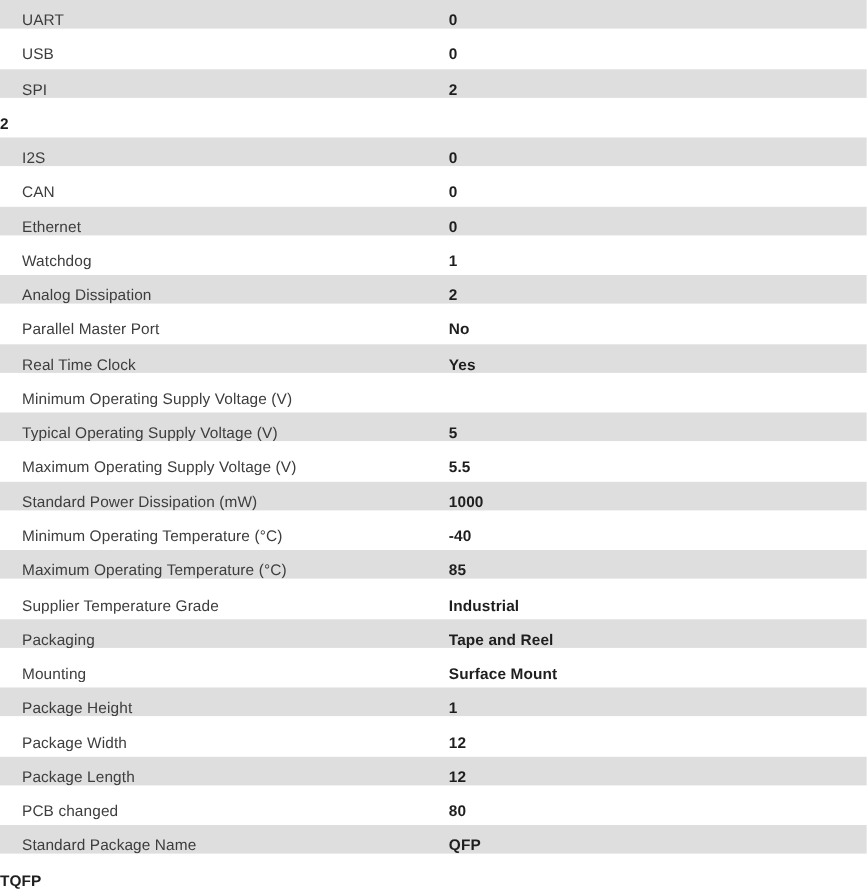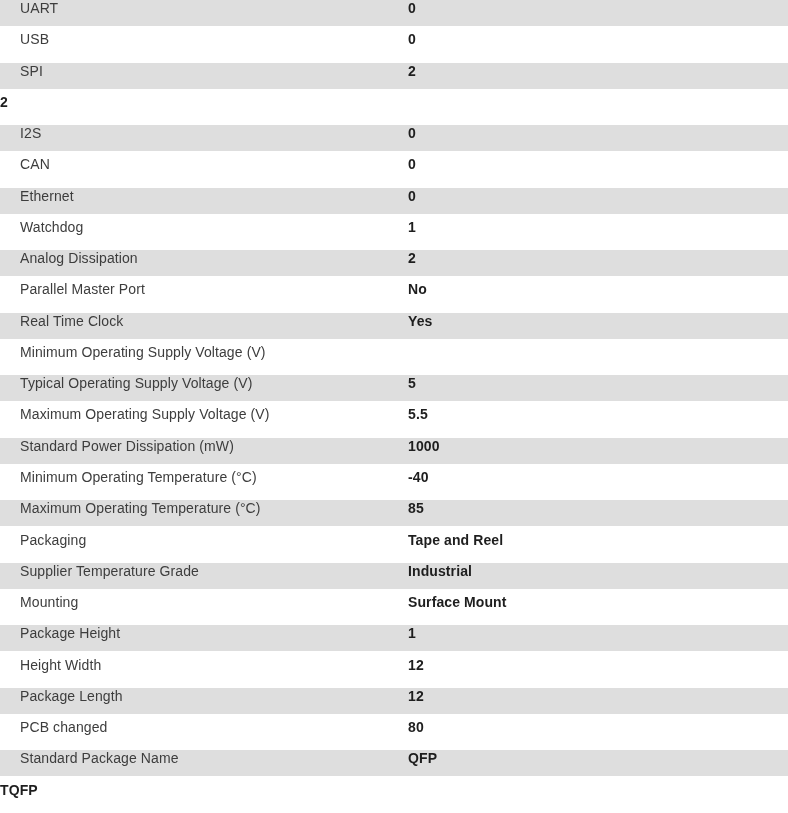--- a/index.html
+++ b/index.html
@@ -20,21 +20,21 @@
       font-family: "Liberation Sans", sans-serif;
       font-size: 14px;
       overflow: hidden;
     }
     .spec-row {
       height: 31.27px;
     }
     .spec-row-inner {
       height: 26px;
       display: flex;
-      align-items: flex-start;
+      align-items: flex-end;
       background: var(--row-white);
     }
     .spec-row:nth-child(odd) .spec-row-inner {
       background: var(--zebra-gray);
     }
     .spec-label {
       flex: none;
       width: 408px;
       padding-left: 20px;
       color: var(--label-color);
@@ -168,49 +168,49 @@
 
   <div class="spec-row">
     <div class="spec-row-inner">
       <span class="spec-label">Maximum Operating Temperature (°C)</span>
       <span class="spec-value">85</span>
     </div>
   </div>
 
   <div class="spec-row">
     <div class="spec-row-inner">
+      <span class="spec-label">Supplier Temperature Grade</span>
+      <span class="spec-value">Industrial</span>
+    </div>
+  </div>
+
+  <div class="spec-row">
+    <div class="spec-row-inner">
       <span class="spec-label">Packaging</span>
       <span class="spec-value">Tape and Reel</span>
     </div>
   </div>
 
   <div class="spec-row">
     <div class="spec-row-inner">
-      <span class="spec-label">Supplier Temperature Grade</span>
-      <span class="spec-value">Industrial</span>
-    </div>
-  </div>
-
-  <div class="spec-row">
-    <div class="spec-row-inner">
       <span class="spec-label">Mounting</span>
       <span class="spec-value">Surface Mount</span>
     </div>
   </div>
 
   <div class="spec-row">
     <div class="spec-row-inner">
       <span class="spec-label">Package Height</span>
       <span class="spec-value">1</span>
     </div>
   </div>
 
   <div class="spec-row">
     <div class="spec-row-inner">
-      <span class="spec-label">Height Width</span>
+      <span class="spec-label">Package Width</span>
       <span class="spec-value">12</span>
     </div>
   </div>
 
   <div class="spec-row">
     <div class="spec-row-inner">
       <span class="spec-label">Package Length</span>
       <span class="spec-value">12</span>
     </div>
   </div>

